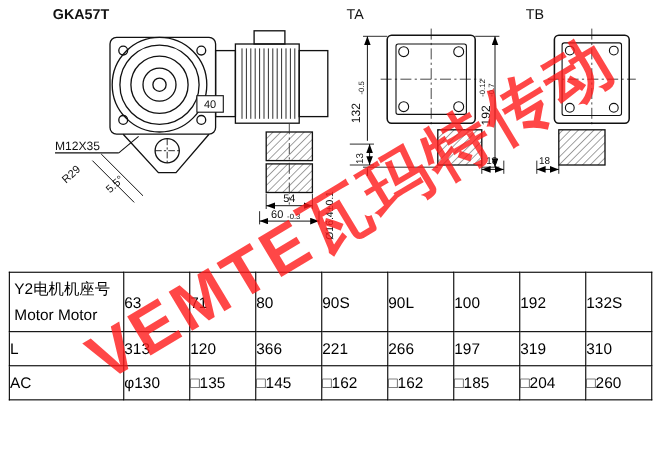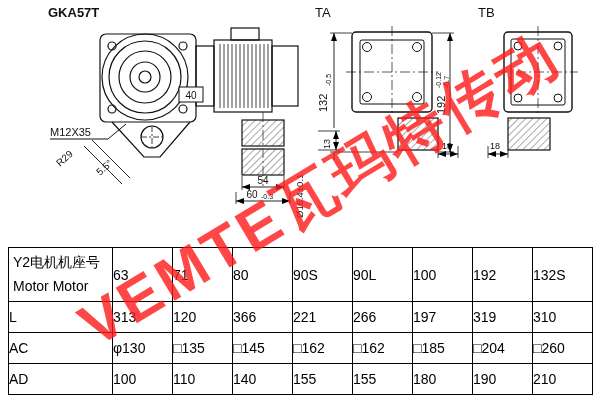--- a/index.html
+++ b/index.html
@@ -216,30 +216,19 @@
       <td>AC</td>
       <td>φ130</td>
       <td>□135</td>
       <td>□145</td>
       <td>□162</td>
       <td>□162</td>
       <td>□185</td>
       <td>□204</td>
       <td>□260</td>
     </tr>
-    <tr class="data">
-      <td>AD</td>
-      <td>100</td>
-      <td>110</td>
-      <td>140</td>
-      <td>155</td>
-      <td>155</td>
-      <td>180</td>
-      <td>190</td>
-      <td>210</td>
-    </tr>
   </tbody>
     </table>
 
   
   <div class="watermark" style="color: rgb(255, 26, 26); opacity: 0.8;">VEMTE瓦玛特传动</div>
 
 </div>
 
 </body></html>

